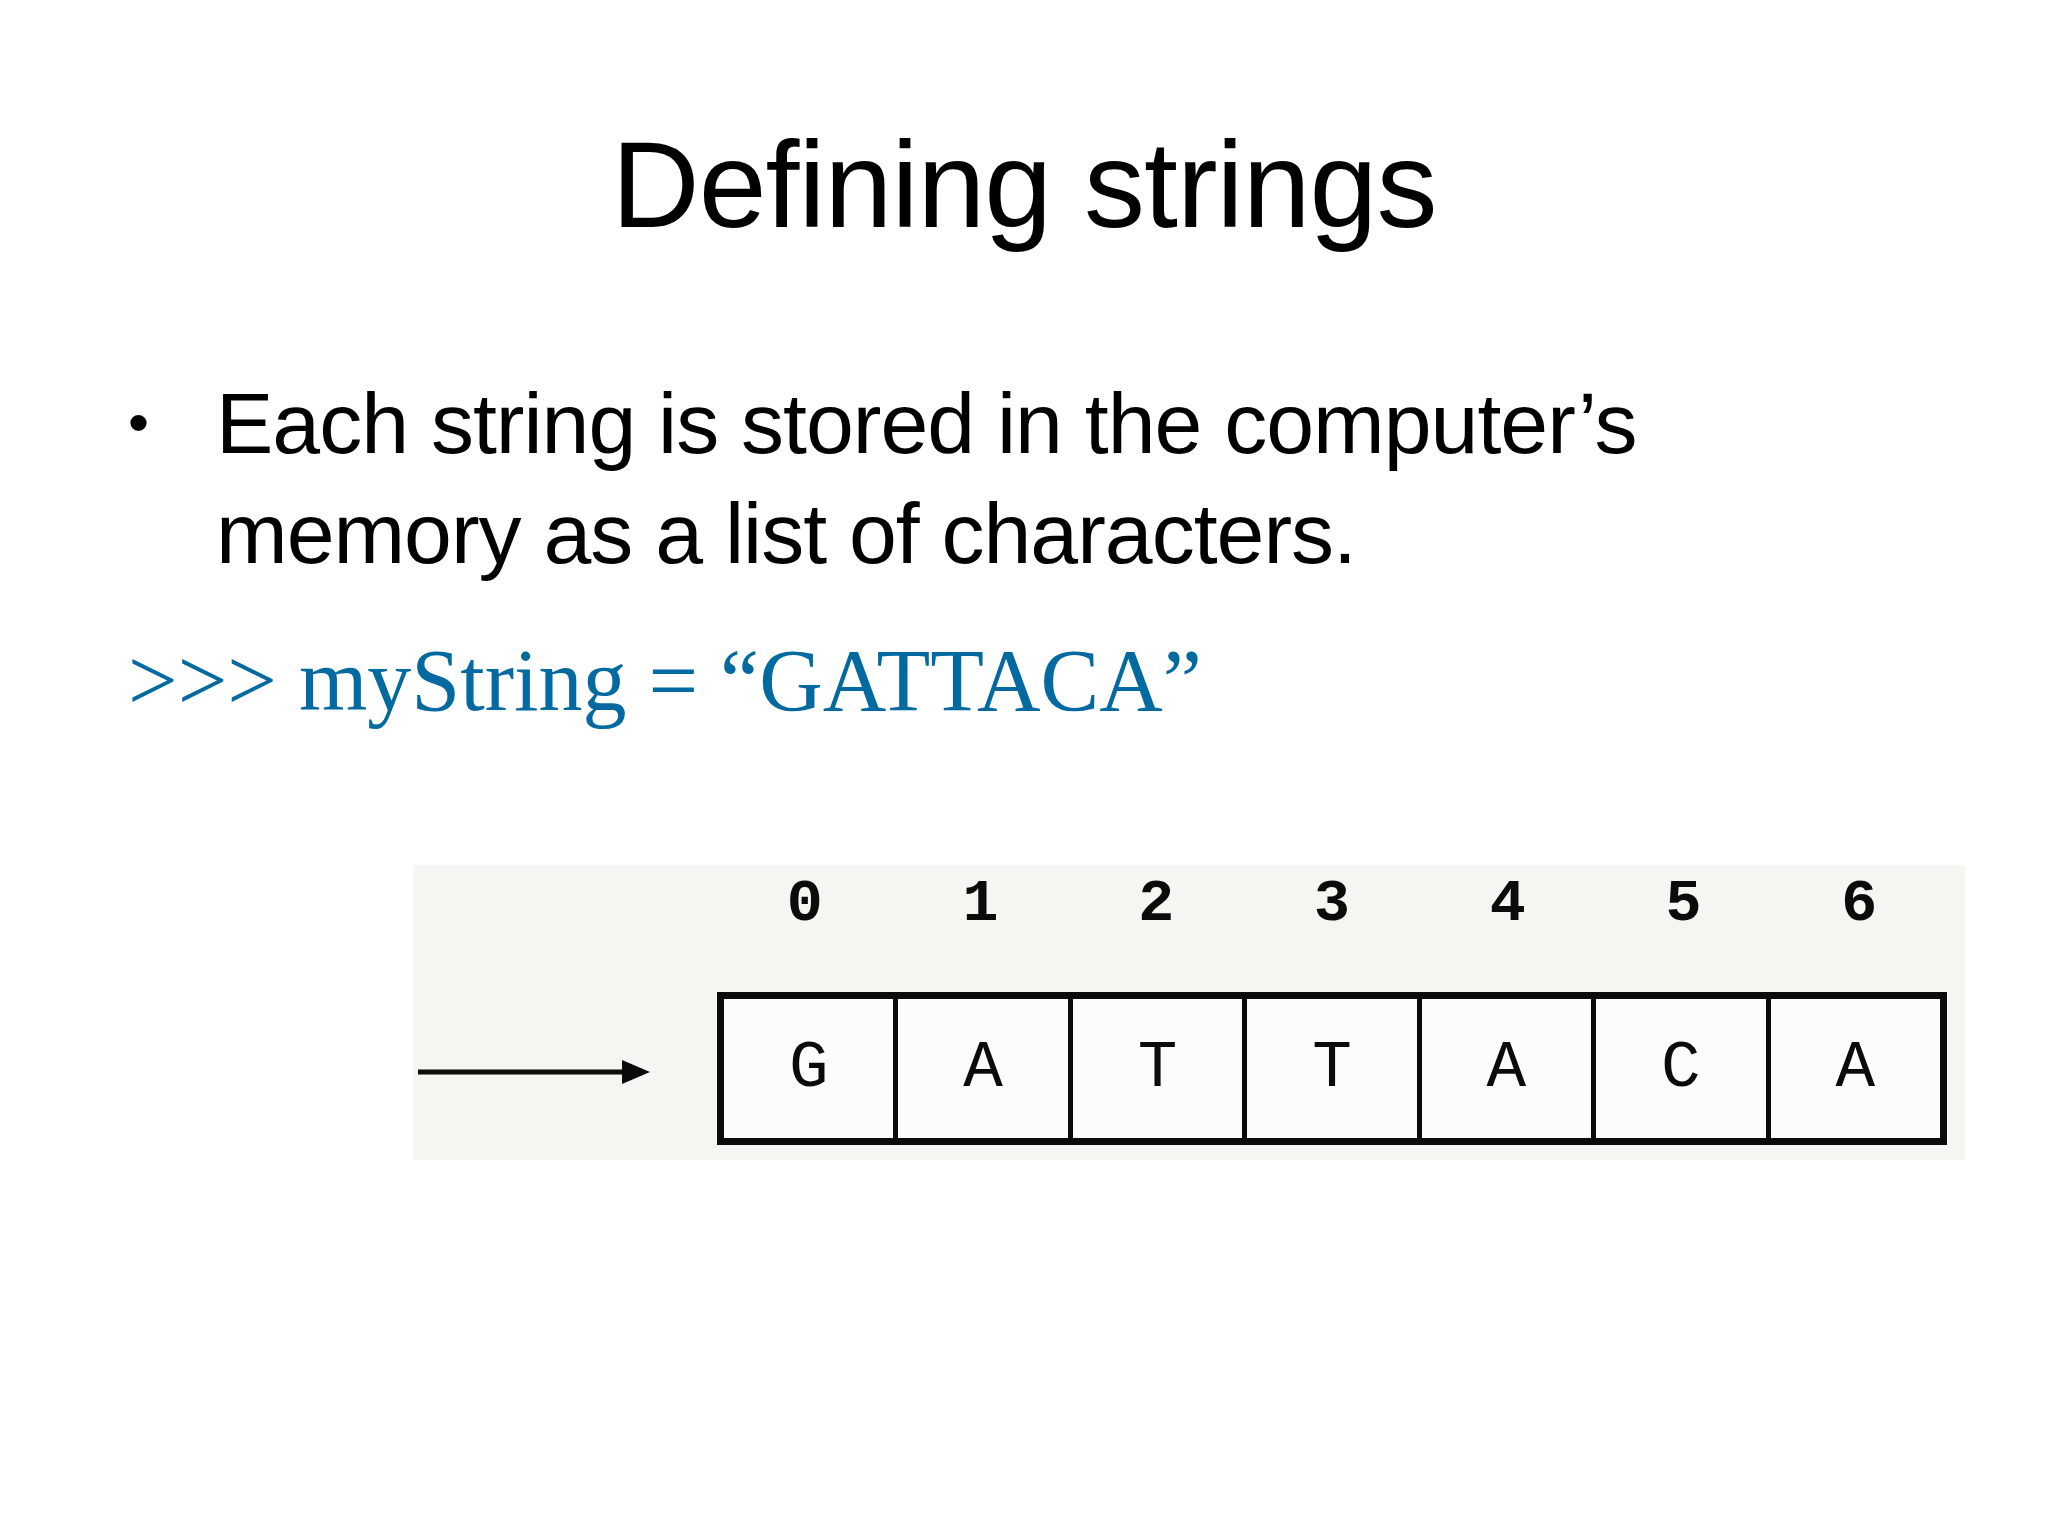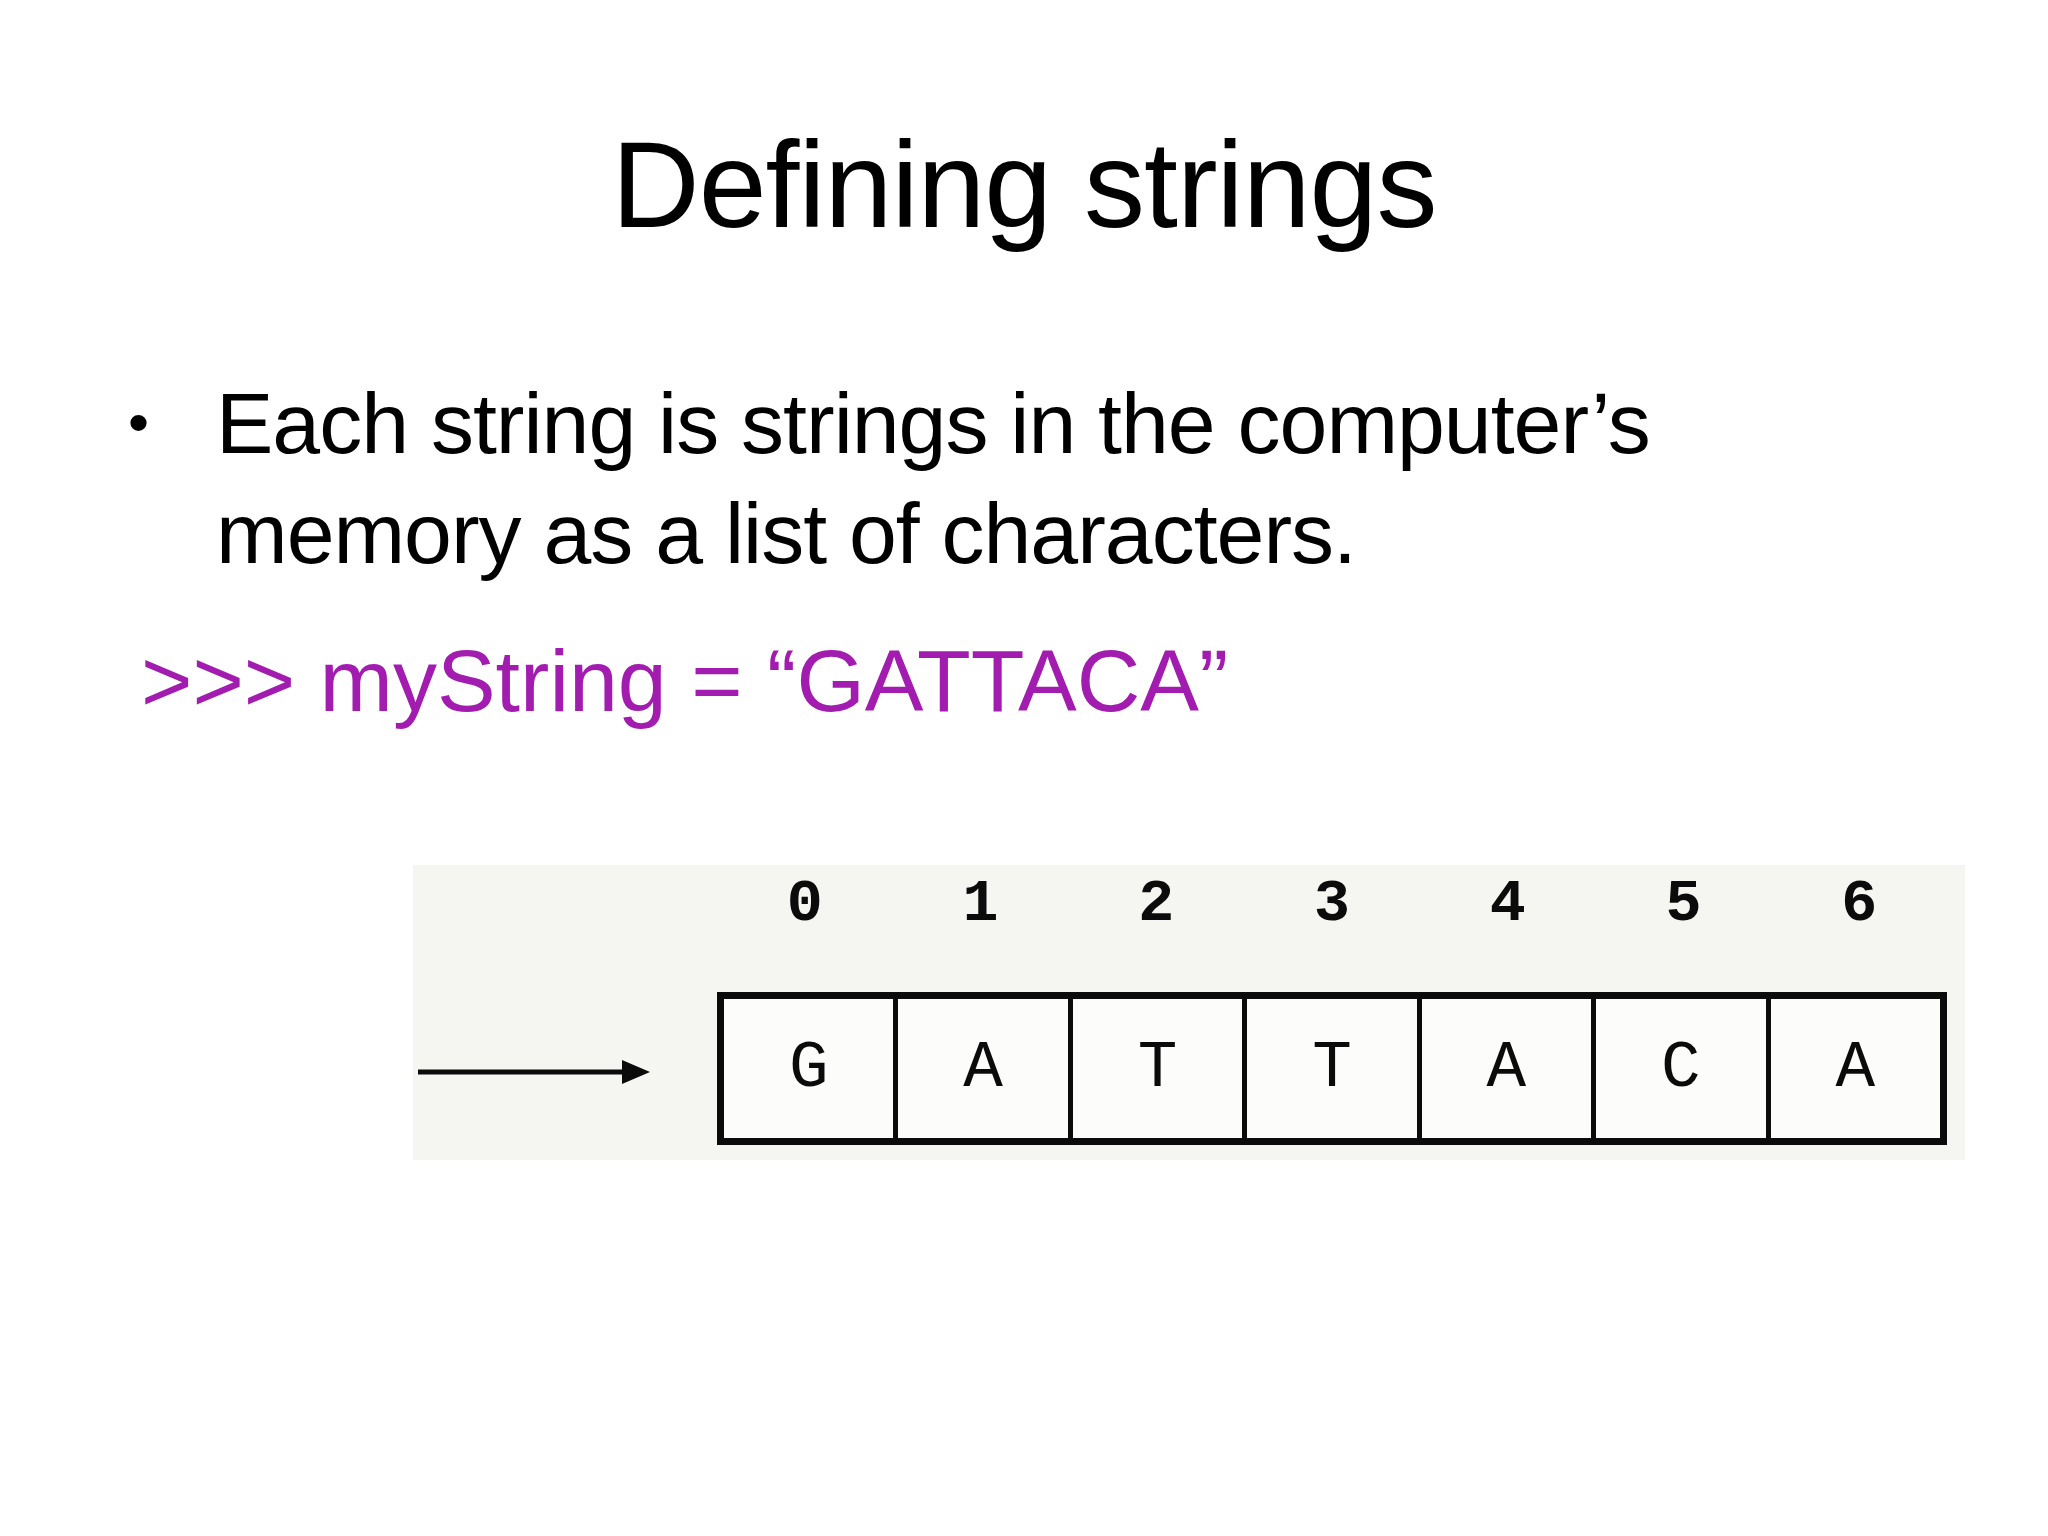--- a/index.html
+++ b/index.html
@@ -49,27 +49,27 @@
     flex: 1 1 auto;
     max-width: 1620px;
     font-size: 86px;
     line-height: 110px;
     letter-spacing: -1px;
   }
 
   
   .code-line {
     position: absolute;
-    left: 141px;
+    left: 128px;
     top: 628px;
-    font-family: Liberation Sans, sans-serif;
+    font-family: Liberation Serif, serif;
     font-size: 88px;
     line-height: 1.2;
     white-space: pre;
-    color: #a21caf;
+    color: #0369a1;
   }
 
   
   .diagram-bg {
     position: absolute;
     left: 413px;
     top: 865px;
     width: 1552px;
     height: 295px;
     background: #f5f5f2;
@@ -130,21 +130,21 @@
 </style>
 </head>
 <body>
 
 <div class="slide">
 
   <h1 class="title">Defining strings</h1>
 
   <div class="bullet-row">
     <span class="bullet-marker">•</span>
-    <span class="bullet-text">Each string is strings in the computer’s memory as a list of characters.</span>
+    <span class="bullet-text">Each string is stored in the computer’s memory as a list of characters.</span>
   </div>
 
   <div class="code-line">&gt;&gt;&gt; myString = “GATTACA”</div>
 
   <div class="diagram-bg" style="background-color: rgb(245, 245, 242);"></div>
 
 
   <svg class="arrow-svg" width="232" height="32" viewBox="0 0 232 32">
     <line x1="0" y1="16" x2="206" y2="16" stroke="#0b0b0b" stroke-width="5"></line>
     <polygon points="204,4 232,16 204,28" fill="#0b0b0b"></polygon>

